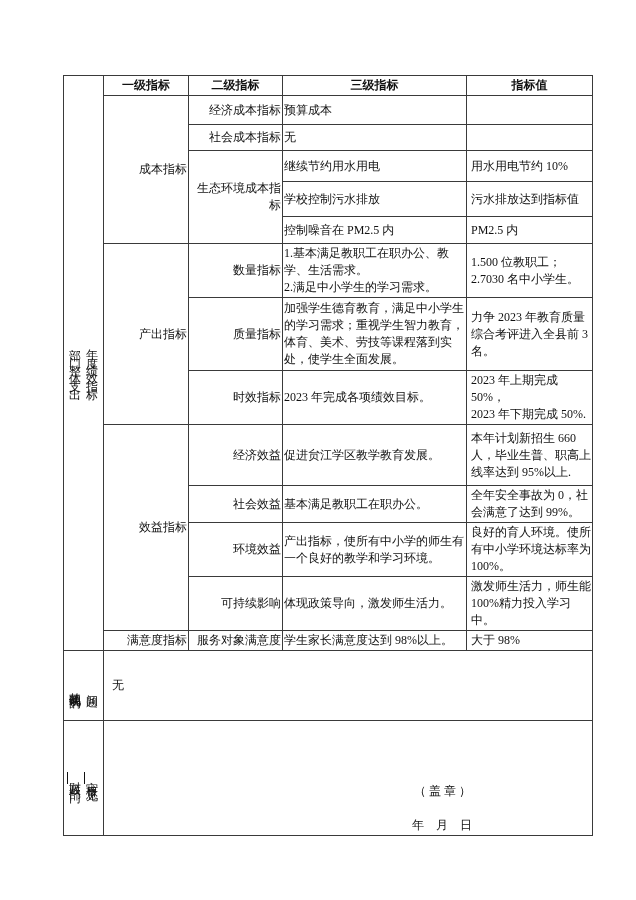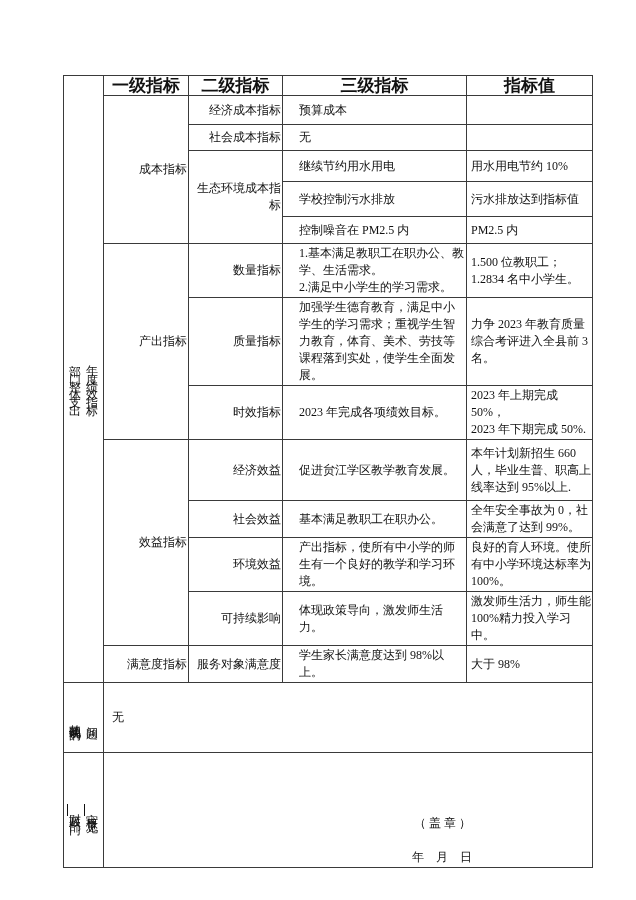--- a/index.html
+++ b/index.html
@@ -23,23 +23,23 @@
     border-collapse:collapse;
     table-layout:fixed;
     font-size:12px;
     line-height:17px;
   }
   table.perf td{
     border:1px solid var(--border);
     vertical-align:middle;
     overflow:hidden;
   }
-  td.hcell{font-weight:bold;text-align:center;font-size:17px;padding:0 1px;}
+  td.hcell{font-weight:bold;text-align:center;font-size:12px;padding:0 1px;}
   td.c{text-align:right;padding:0 1px;}
-  td.l3{text-align:left;padding:1px 2px 1px 16px;white-space:pre-line;}
+  td.l3{text-align:left;padding:1px 2px 1px 1px;white-space:pre-line;}
   td.val{text-align:left;padding:1px 1px 1px 4px;white-space:pre-line;}
   tr.r0{height:20px;} tr.r1{height:29px;} tr.r2{height:26px;} tr.r3{height:31px;}
   tr.r4{height:35px;} tr.r5{height:27px;} tr.r6{height:54px;} tr.r7{height:73px;}
   tr.r8{height:52px;} tr.r9{height:61px;} tr.r10{height:34px;} tr.r11{height:53px;}
   tr.r12{height:35px;} tr.r13{height:15px;} tr.r14{height:70px;} tr.r15{height:115px;text-decoration:underline;}
   td.vlabel-cell{padding:0;}
   .vwrap{
     display:flex;flex-direction:row;justify-content:center;align-items:center;gap:3px;
     width:100%;height:100%;
   }
@@ -105,21 +105,21 @@
       <tr class="r5">
         <td class="l3">控制噪音在 PM2.5 内</td>
         <td class="val">PM2.5 内</td>
       </tr>
       <tr class="r6">
         <td class="c" rowspan="3">产出指标</td>
         <td class="c">数量指标</td>
         <td class="l3">1.基本满足教职工在职办公、教学、生活需求。
 2.满足中小学生的学习需求。</td>
         <td class="val">1.500 位教职工；
-1.2834 名中小学生。</td>
+2.7030 名中小学生。</td>
       </tr>
       <tr class="r7">
         <td class="c">质量指标</td>
         <td class="l3">加强学生德育教育，满足中小学生的学习需求；重视学生智力教育，体育、美术、劳技等课程落到实处，使学生全面发展。</td>
         <td class="val">力争 2023 年教育质量综合考评进入全县前 3 名。</td>
       </tr>
       <tr class="r8">
         <td class="c">时效指标</td>
         <td class="l3">2023 年完成各项绩效目标。</td>
         <td class="val">2023 年上期完成 50%，

